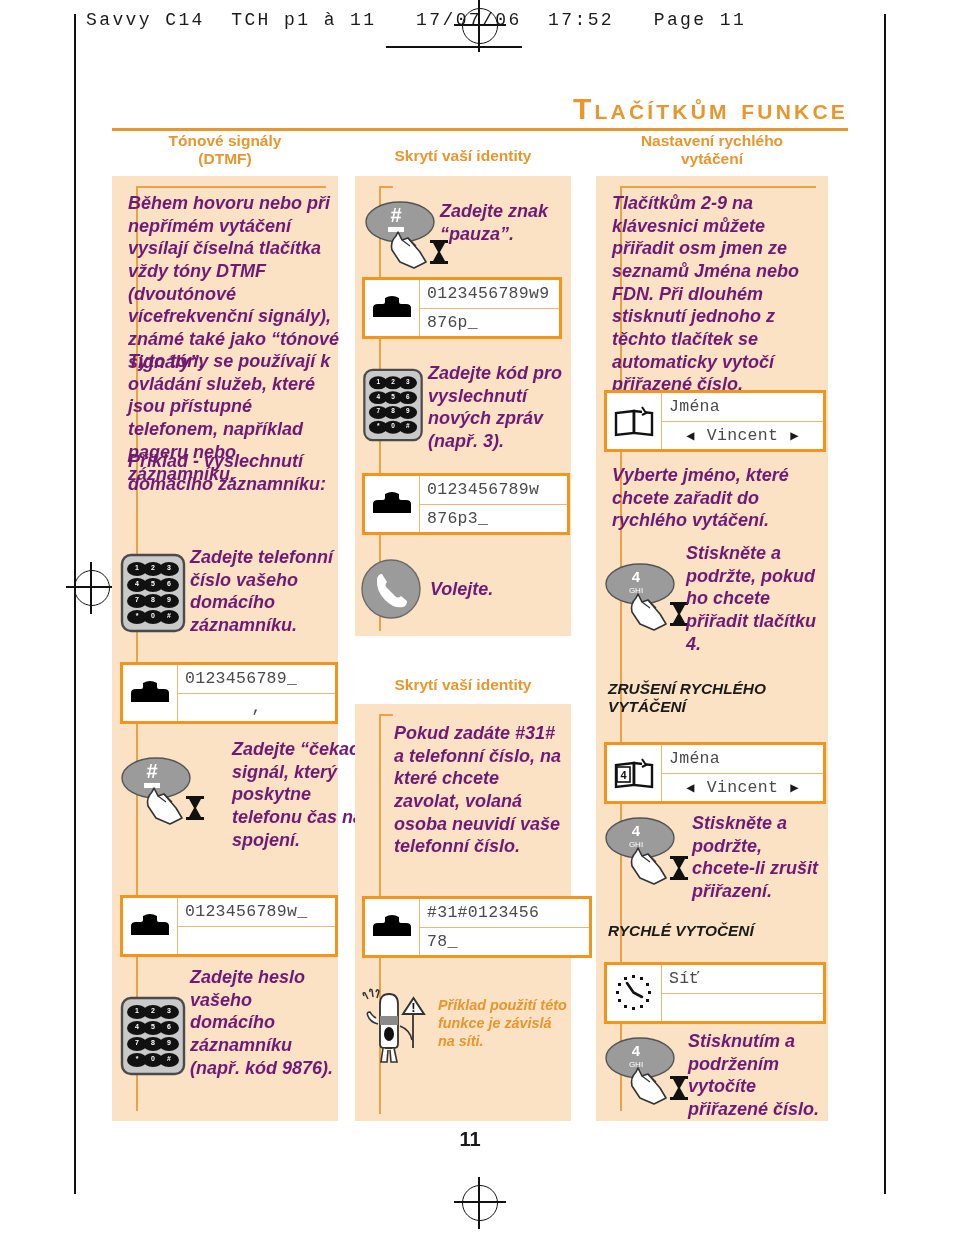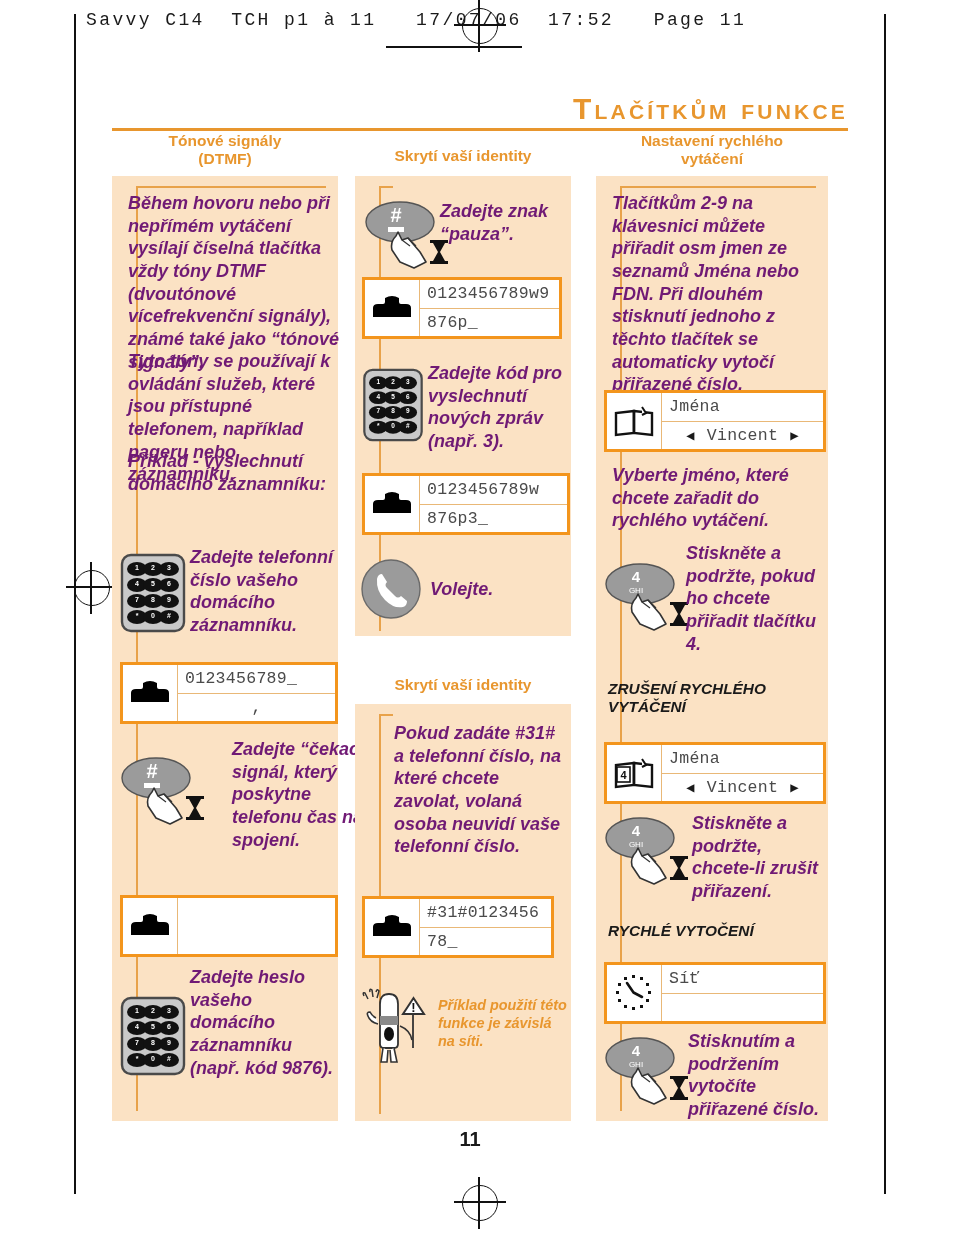--- a/index.html
+++ b/index.html
@@ -216,20 +216,24 @@
   </svg>
 </div>
 <div class="btxt center" style="left:188px;top:738px;width:142px;margin-left:44px;">Zadejte “čekací” signál, který poskytne telefonu čas na spojení.</div>
 
 <div class="lcd" style="left:120px;top:895px;width:218px;height:62px;">
   <div class="lcd-ico">
     <svg width="42" height="26" viewBox="0 0 42 26">
         <path d="M2 22 L2 13 Q2 9 7 9 L12 9 Q14 9 14 7 L14 3 Q21 -1 28 3 L28 7 Q28 9 30 9 L35 9 Q40 9 40 13 L40 22 Z" fill="#000"></path>
       </svg>
   </div>
+  <div class="lcd-lines">
+    <div class="lcd-line l1">0123456789w_</div>
+    <div class="lcd-line cen"></div>
+  </div>
 </div>
 
 <div class="ico" style="left:120px;top:996px;">
   <svg width="66" height="80" viewBox="0 0 66 80">
     <rect x="2" y="2" width="62" height="76" rx="9" fill="#C9C9C9" stroke="#4a4a4a" stroke-width="2.4"></rect>
     <g fill="#111">
       <ellipse cx="17" cy="16" rx="10" ry="7"></ellipse>
         <ellipse cx="33" cy="16" rx="10" ry="7"></ellipse>
         <ellipse cx="49" cy="16" rx="10" ry="7"></ellipse>
       <ellipse cx="17" cy="32" rx="10" ry="7"></ellipse>
@@ -347,21 +351,21 @@
 </div>
 <div class="btxt center" style="left:430px;top:578px;width:140px;">Volejte.</div>
 
 <div class="colhead2b">Skrytí vaší identity</div>
 <div class="col col2b"></div>
 <div class="guide" style="left:379px;top:714px;height:400px;"></div>
 <div class="elbow" style="left:379px;top:714px;width:14px;"></div>
 
 <div class="btxt" style="left:394px;top:722px;width:170px;">Pokud zadáte #31# a telefonní číslo, na které chcete zavolat, volaná osoba neuvidí vaše telefonní číslo.</div>
 
-<div class="lcd" style="left:362px;top:896px;width:192px;height:62px;">
+<div class="lcd" style="left:362px;top:896px;width:230px;height:62px;">
   <div class="lcd-ico">
     <svg width="42" height="26" viewBox="0 0 42 26">
         <path d="M2 22 L2 13 Q2 9 7 9 L12 9 Q14 9 14 7 L14 3 Q21 -1 28 3 L28 7 Q28 9 30 9 L35 9 Q40 9 40 13 L40 22 Z" fill="#000"></path>
       </svg>
   </div>
   <div class="lcd-lines">
     <div class="lcd-line l1">#31#0123456</div>
     <div class="lcd-line">78_</div>
   </div>
 </div>

